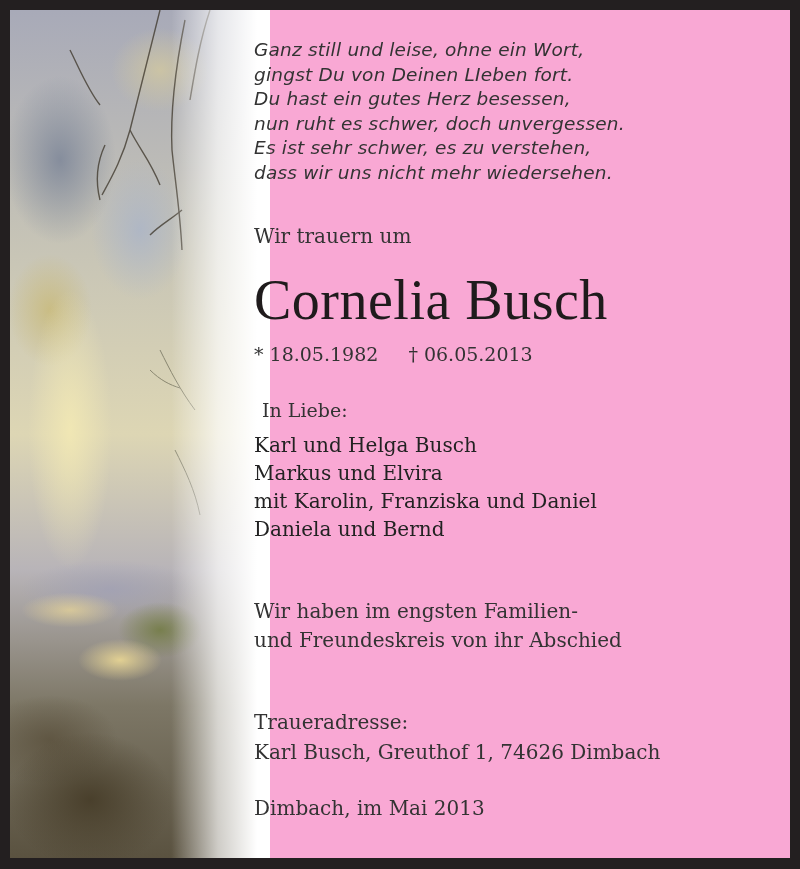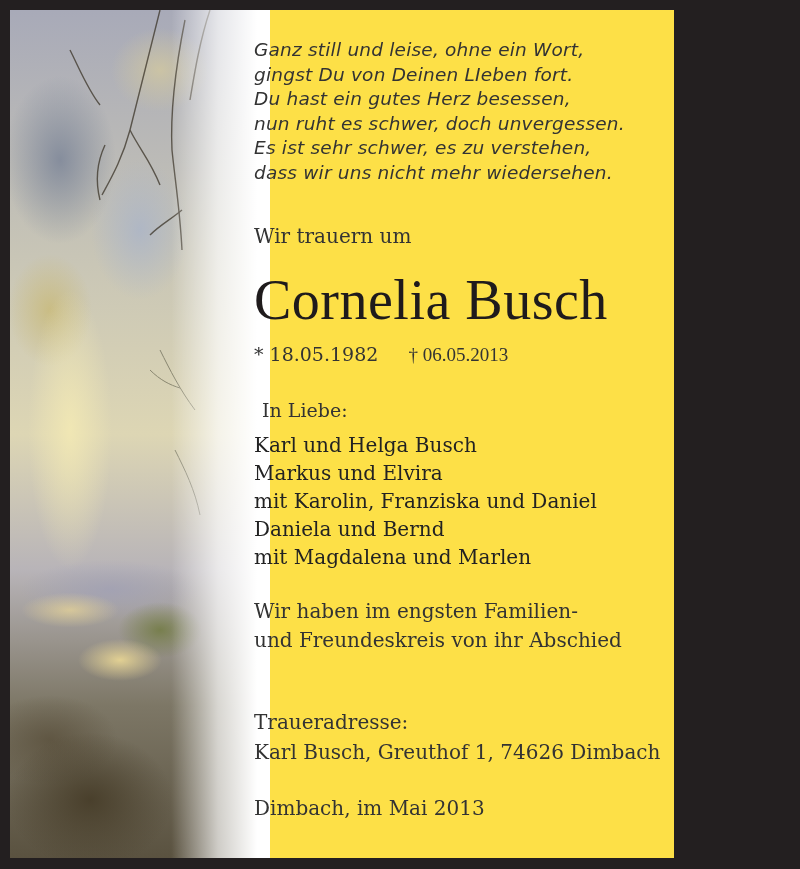--- a/index.html
+++ b/index.html
@@ -5,22 +5,22 @@
     html, body { margin: 0; padding: 0; }
     body {
       width: 800px; height: 869px;
       background: #231f20;
       position: relative;
       overflow: hidden;
     }
     .card {
       position: absolute;
       left: 10px; top: 10px;
-      width: 664px; height: 848px;
-      background: #fde047;
+      width: 780px; height: 848px;
+      background: #f9a8d4;
       overflow: hidden;
     }
     .photo {
       position: absolute;
       left: 0; top: 0;
       width: 260px; height: 848px;
       background:
         radial-gradient(ellipse 60px 30px at 110px 650px, rgba(240,220,150,0.85), rgba(240,220,150,0) 70%),
         radial-gradient(ellipse 70px 25px at 60px 600px, rgba(235,215,150,0.7), rgba(235,215,150,0) 70%),
         radial-gradient(ellipse 60px 40px at 150px 620px, rgba(110,120,60,0.8), rgba(110,120,60,0) 70%),
@@ -71,21 +71,21 @@
       font-size: 56px; line-height: 64px;
       color: #1f1b1c;
       letter-spacing: 0.5px;
       white-space: nowrap;
     }
     .dates {
       position: absolute; top: 333px; left: 0;
       font-size: 19px; color: #333;
       white-space: nowrap;
     }
-    .dates .death { margin-left: 24px; font-family: Liberation Serif, serif; }
+    .dates .death { margin-left: 24px; }
     .love-label {
       position: absolute; top: 389px; left: 0;
       font-size: 19px; color: #333; white-space: nowrap; margin-left: 8px;
     }
     .family {
       position: absolute; top: 421px; left: 0;
       font-size: 20px; line-height: 28px; color: #222;
     }
     .family div { white-space: nowrap; }
     .farewell {
@@ -150,21 +150,20 @@
       <span class="death">† 06.05.2013</span>
     </div>
 
     <div class="love-label">In Liebe:</div>
 
     <div class="family">
       <div>Karl und Helga Busch</div>
       <div>Markus und Elvira</div>
       <div>mit Karolin, Franziska und Daniel</div>
       <div>Daniela und Bernd</div>
-      <div>mit Magdalena und Marlen</div>
     </div>
 
     <div class="farewell">
       <div>Wir haben im engsten Familien-</div>
       <div>und Freundeskreis von ihr Abschied</div>
     </div>
 
     <div class="address-label">Traueradresse:</div>
     <div class="address">Karl Busch, Greuthof 1, 74626 Dimbach</div>
 

